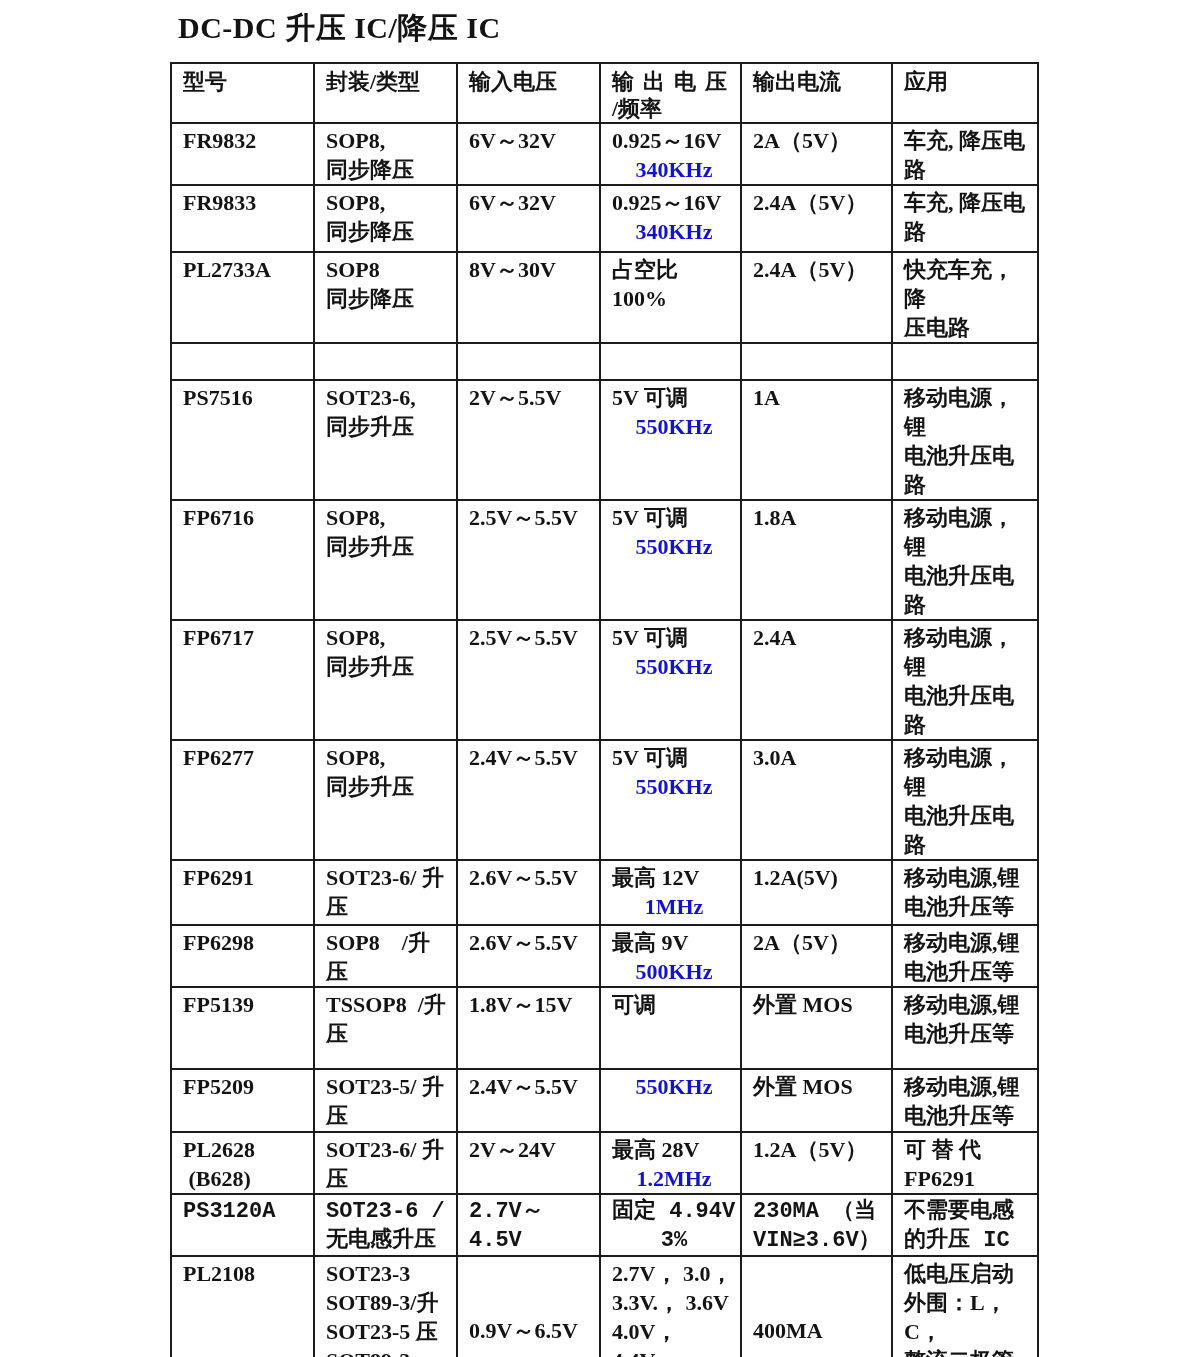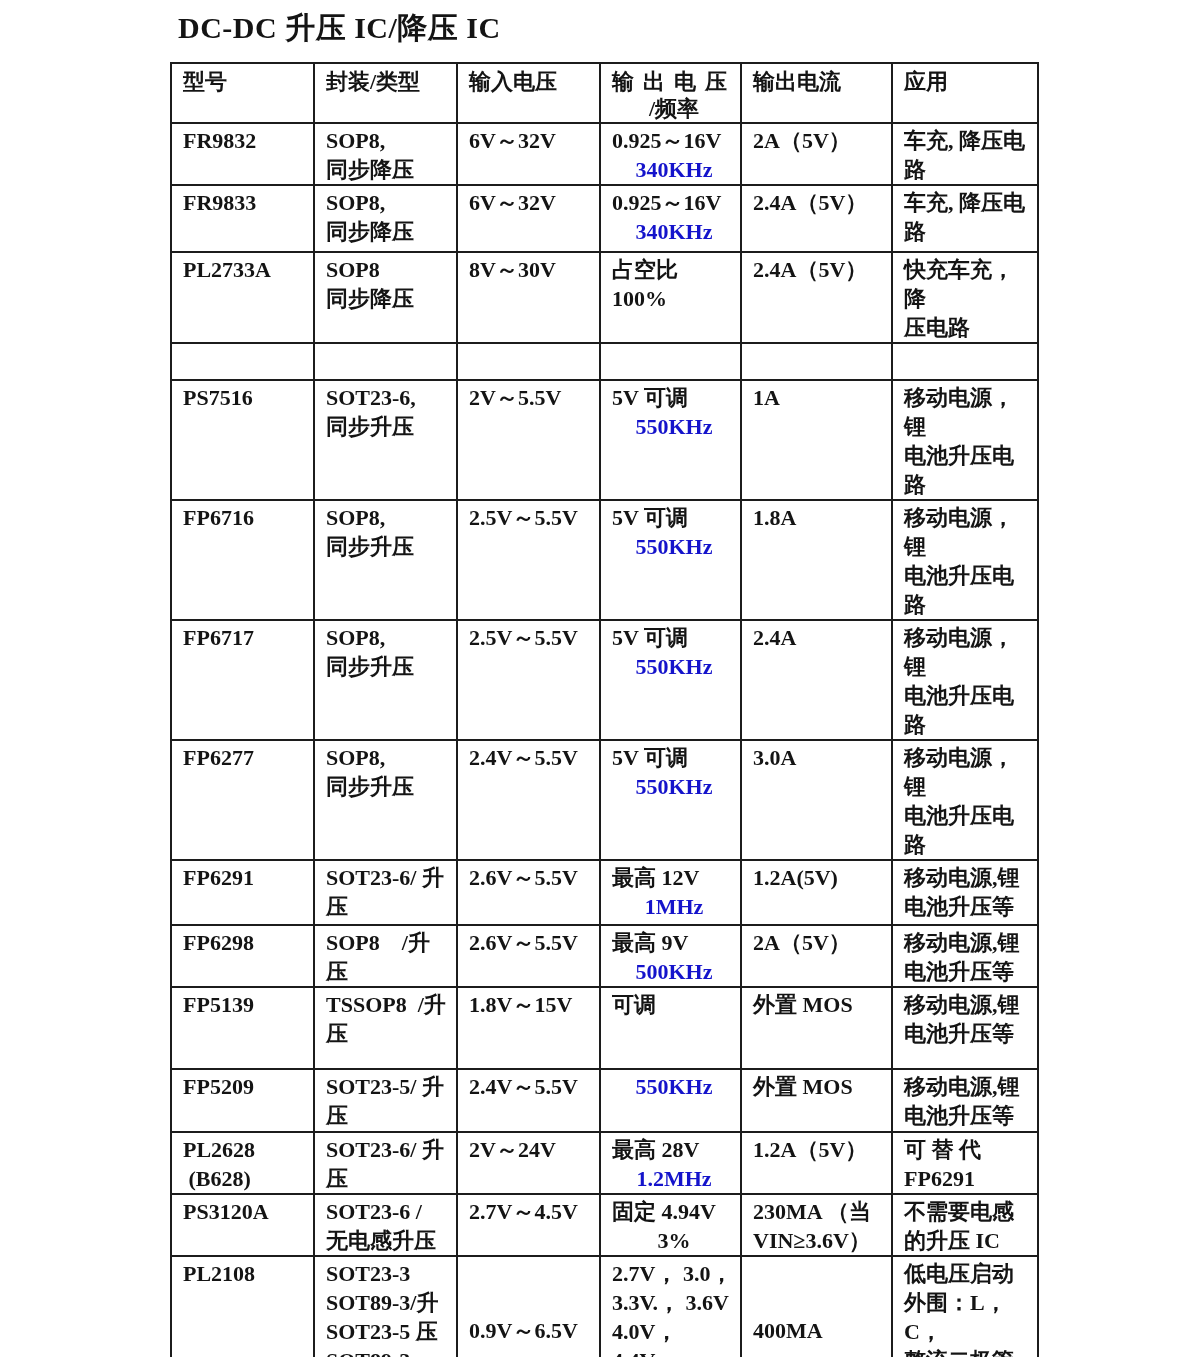--- a/index.html
+++ b/index.html
@@ -28,21 +28,21 @@
     font-weight:bold;
     white-space:pre-wrap;
     word-break:break-word;
     text-align:left;
   }
   th{line-height:27px;padding-top:4px;}
   td.mid{vertical-align:middle;padding-top:0;}
   .freq{text-align:center;color:#1413cb;}
   .vout2{text-align:center;}
   .spread{letter-spacing:9px;text-align:center;}
-  .sub{text-align:center;letter-spacing:0;}
+  .sub{letter-spacing:0;}
 </style>
 </head>
 <body>
 
 <div class="title">DC-DC 升压 IC/降压 IC</div>
 
 <table class="ic">
   <colgroup>
     <col style="width:143px">
     <col style="width:143px">
@@ -188,21 +188,21 @@
         <td>PL2628
  (B628)</td>
         <td>SOT23-6/ 升
 压</td>
         <td>2V～24V</td>
         <td><span>最高 28V</span><div class="freq">1.2MHz</div></td>
         <td>1.2A（5V）</td>
         <td>可 替 代
 FP6291</td>
       </tr>
-      <tr style="height: 59px;">
+      <tr style="height: 59px; font-family: Liberation Mono, monospace;">
         <td>PS3120A</td>
         <td>SOT23-6 /
 无电感升压</td>
         <td>2.7V～4.5V</td>
         <td><span>固定 4.94V</span><div class="vout2">3%</div></td>
         <td>230MA （当
 VIN≥3.6V）</td>
         <td>不需要电感
 的升压 IC</td>
       </tr>

